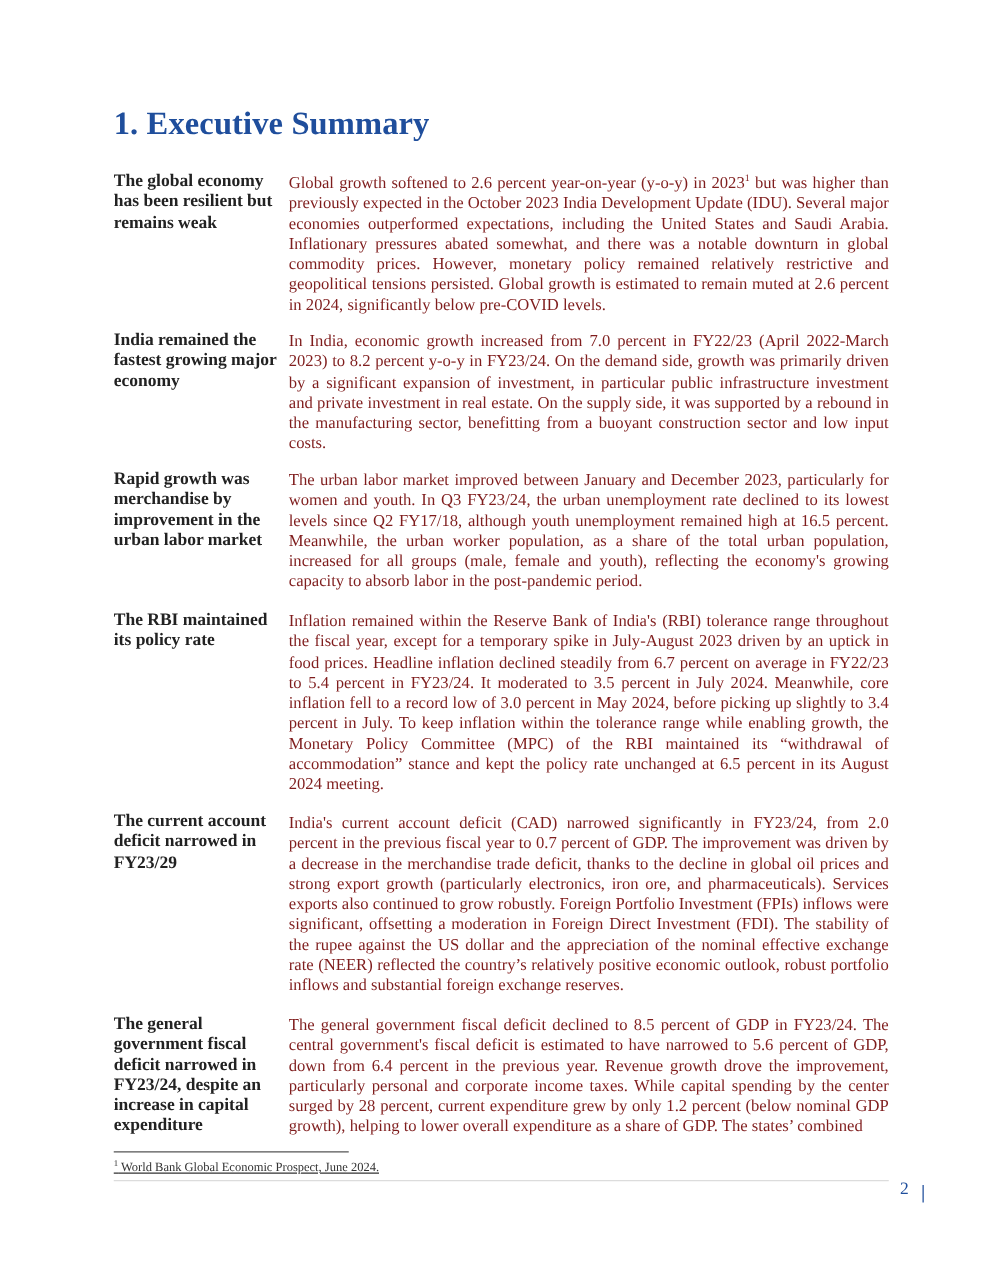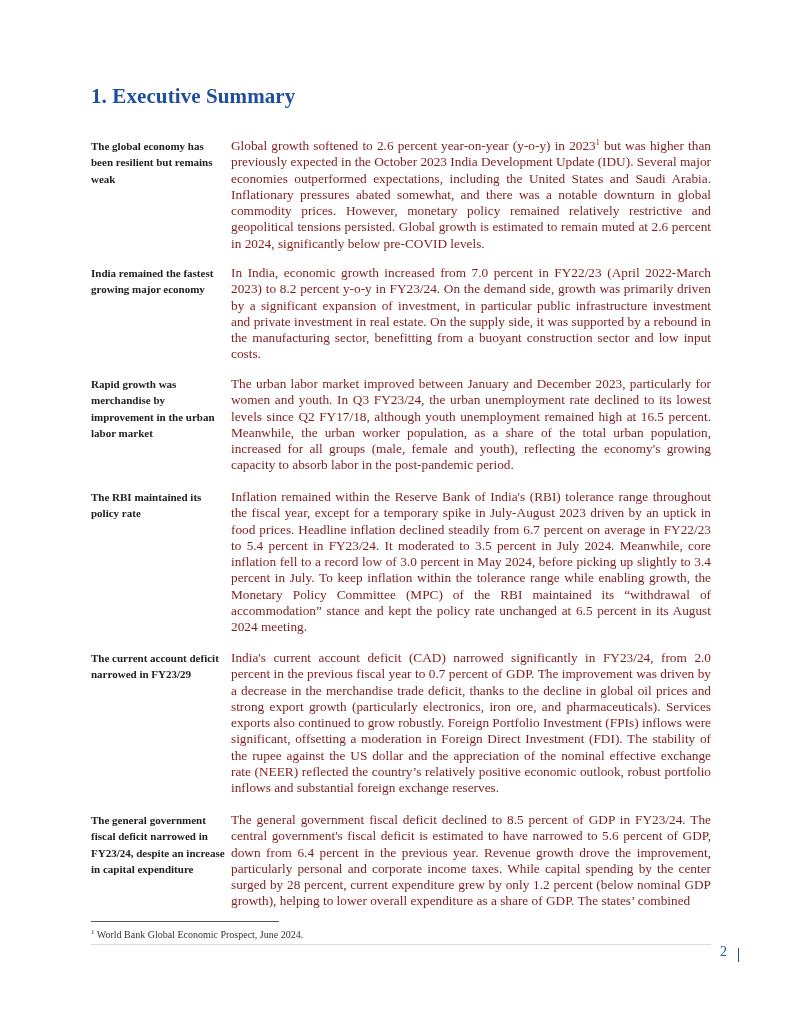--- a/index.html
+++ b/index.html
@@ -1,27 +1,27 @@
 <!DOCTYPE html>
 <html><head>
 <meta charset="utf-8">
 <style>
   html, body { margin: 0; padding: 0; background: #ffffff; }
   body { width: 791px; height: 1024px; position: relative; overflow: hidden;
          font-family: "Liberation Serif", "DejaVu Serif", serif; color: #222; }
   .title { position: absolute; left: 91px; top: 84px; margin: 0;
-           font-size: 21px; font-weight: bold; color: #1f4e9c; letter-spacing: 0.1px; }
+           font-size: 26px; font-weight: bold; color: #1f4e9c; letter-spacing: 0.1px; }
   .section { position: absolute; left: 91px; width: 620px; }
   .sidehead { position: absolute; left: 0; top: 0; width: 135px;
-              font-weight: bold; font-size: 11px; line-height: 16.3px; color: #222; }
+              font-weight: bold; font-size: 14px; line-height: 16.3px; color: #222; }
   .body { position: absolute; left: 140px; top: 0; width: 480px;
           font-size: 13.3px; line-height: 16.3px; text-align: justify; color: #7f1d1d; }
   .body sup { font-size: 8px; vertical-align: super; line-height: 0; }
   .fn-rule { position: absolute; left: 91px; top: 921px; width: 188px; height: 1px; background: #555; }
-  .footnote { position: absolute; left: 91px; top: 929px; font-size: 10px; color: #333; }
+  .footnote { position: absolute; left: 91px; top: 929px; font-size: 10px; color: #333; text-decoration: underline; }
   .footnote sup { font-size: 7px; vertical-align: super; line-height: 0; }
   .foot-rule { position: absolute; left: 91px; top: 944px; width: 620px; height: 1px; background: #dcdcdc; }
   .page-num { position: absolute; left: 720px; top: 944px; font-size: 14px; color: #1f4e9c; }
   .page-bar { position: absolute; left: 738px; top: 948px; width: 1px; height: 14px; background: #1f4e9c; }
 </style>
 </head>
 <body>
 
 <h1 class="title">1. Executive Summary</h1>
 

